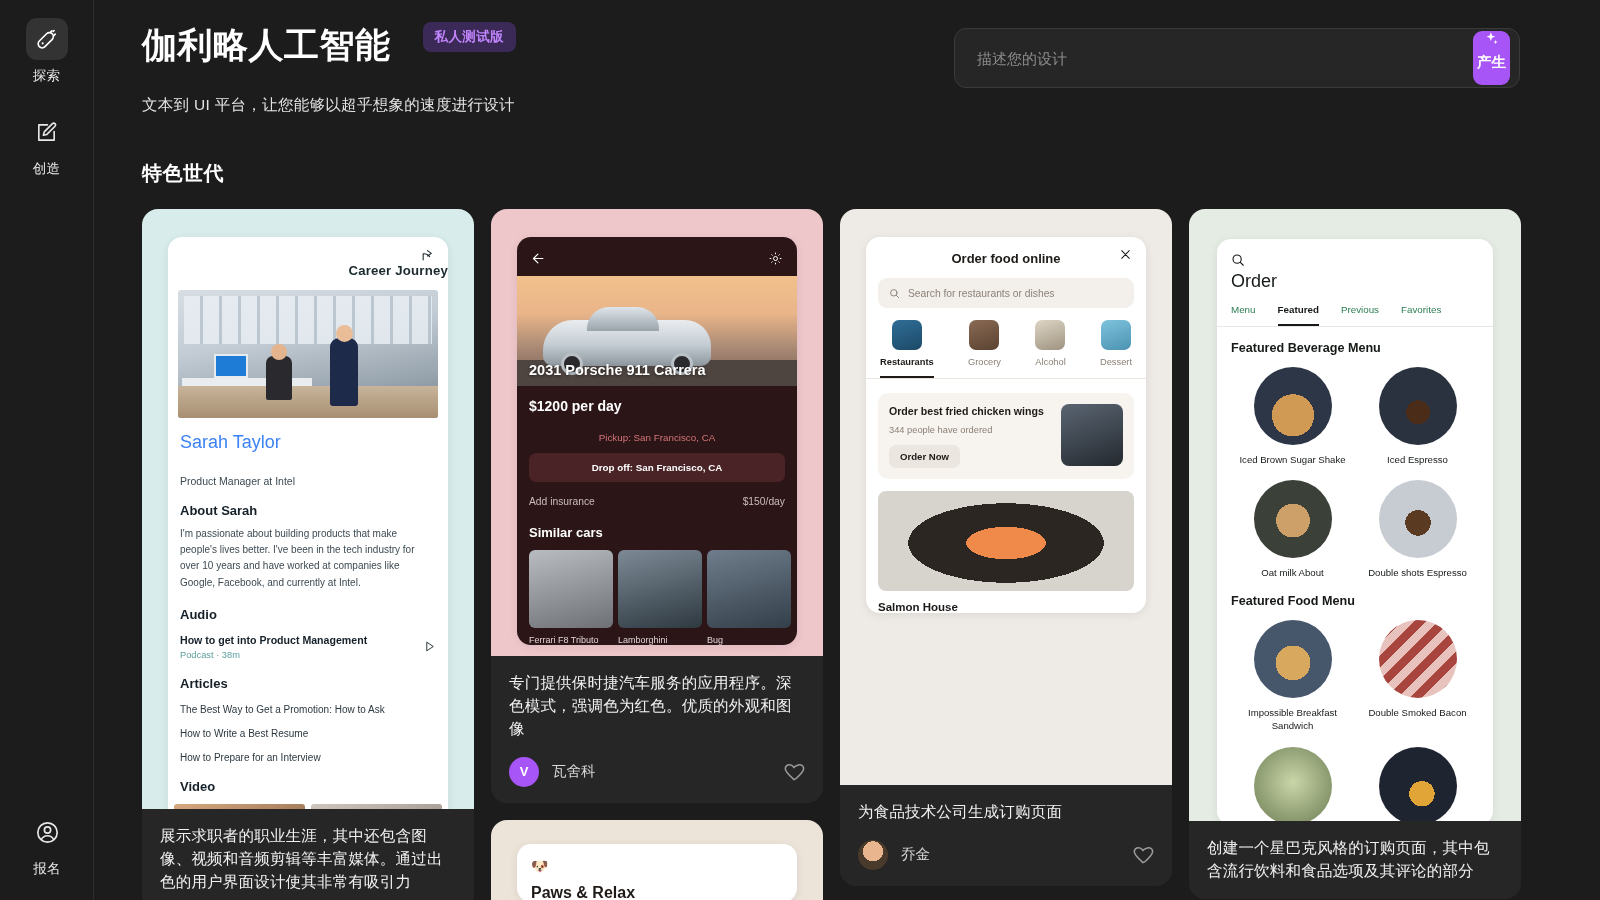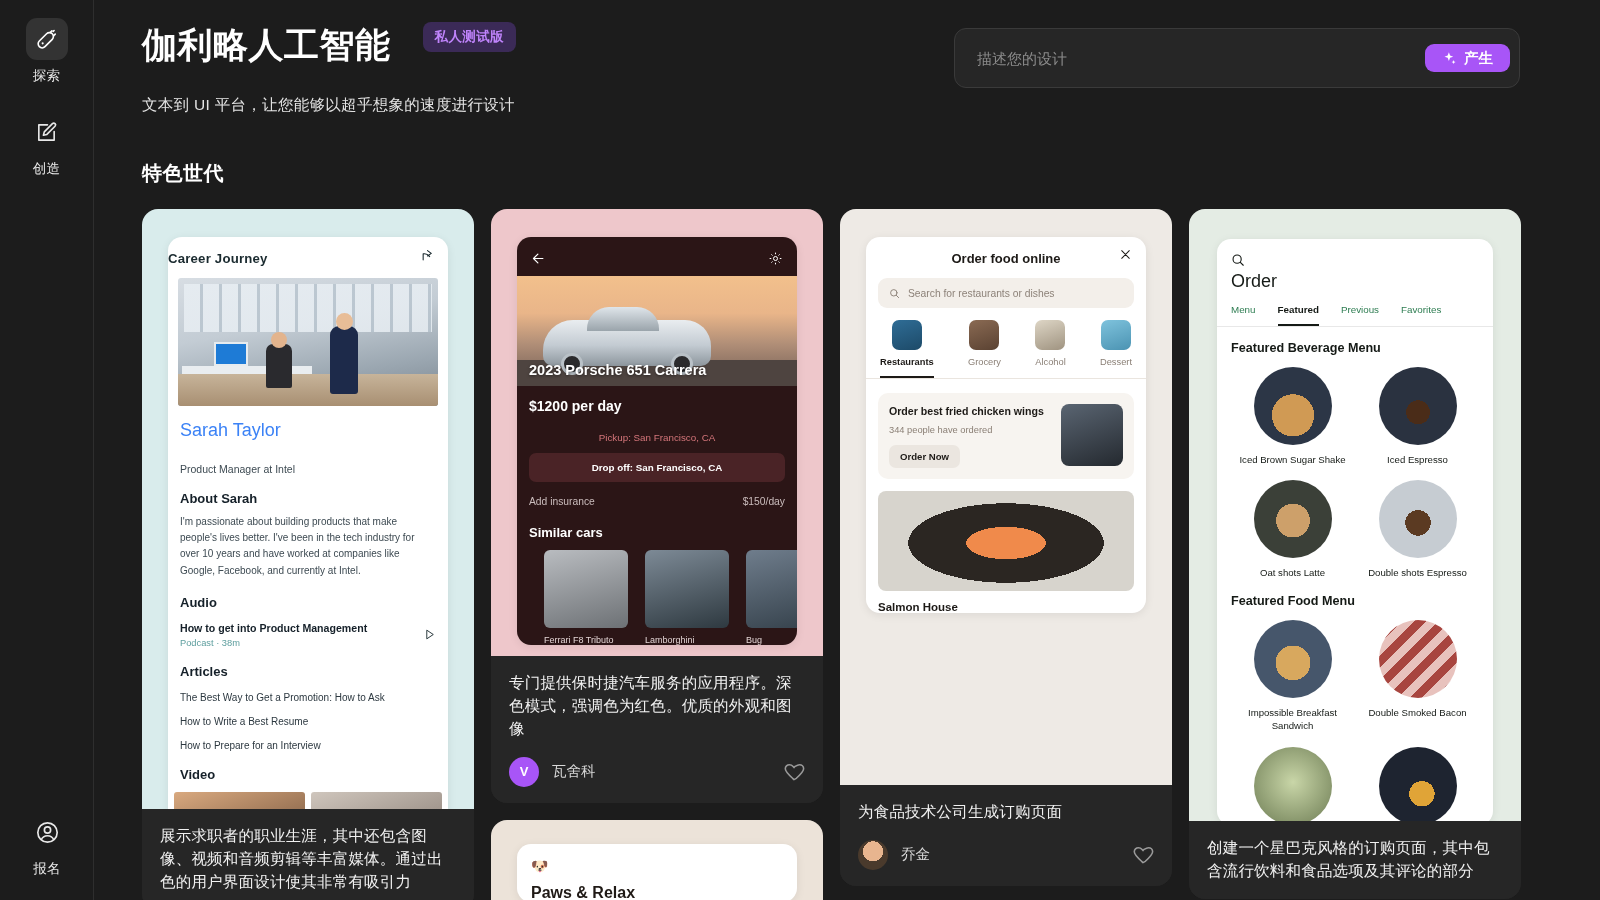--- a/index.html
+++ b/index.html
@@ -46,23 +46,23 @@
   .search-box {
     width:566px; height:60px; background:#262626; border:1px solid #3a3a3a;
     border-radius:12px; display:flex; align-items:center; padding:0 9px 0 22px;
   }
   .search-input {
     flex:1; background:transparent; border:none; outline:none;
     color:#fff; font-size:15px; font-family:inherit;
   }
   .search-input::placeholder { color:#8b8b8b; }
   .gen-btn {
-    height:28px; background:#a855f7; border:none; border-radius:9px;
+    height:54px; background:#a855f7; border:none; border-radius:9px;
     color:#fff; font-size:14.5px; font-weight:600; font-family:inherit;
-    padding:0 17px; display:flex; align-items:center; gap:7px; cursor:pointer;
+    padding:0 4px; display:flex; align-items:center; gap:7px; cursor:pointer;flex-direction:column;
   }
 
   .section-title { padding:0 48px; margin-top:44px; font-size:20px; font-weight:700; letter-spacing:.5px; }
 
   
   .grid {
     margin-top:22px; padding:0 48px 0 48px;
     display:grid; grid-template-columns:repeat(4,332px); gap:17px;
     align-items:start;
   }
@@ -80,21 +80,21 @@
     width:30px; height:30px; border-radius:50%; display:flex;
     align-items:center; justify-content:center; font-size:13px; font-weight:700; color:#fff;
     overflow:hidden; flex:0 0 auto;
   }
   .author-name { margin-left:13px; font-size:14.5px; color:#d8d8d8; }
   .heart { margin-left:auto; }
 
   
   .c1 .card-stage { background:#d9ecec; height:600px; }
   .c1 .phone { padding:0; }
-  .cj-head { text-align:left; padding:14px 0 12px 0; position:relative; }
+  .cj-head { text-align:right; padding:26px 0 12px 0; position:relative; }
   .cj-title { font-size:13.2px; font-weight:700; color:#1a2a2f; letter-spacing:.2px; }
   .cj-share { position:absolute; right:14px; top:12px; }
   .cj-hero {
     height:128px; margin:0 10px; border-radius:3px; position:relative; overflow:hidden;
     background:linear-gradient(170deg,#d7dde3 0%,#c3ccd4 38%,#9aa6b0 72%,#79848e 100%);
   }
   .cj-hero .win {
     position:absolute; top:6px; left:6px; right:6px; height:48px;
     background:repeating-linear-gradient(90deg,#e8eef3 0 16px,#b9c5cf 16px 19px);
     opacity:.85;
@@ -157,21 +157,21 @@
   .po-car .w { position:absolute; bottom:-9px; width:22px; height:22px; border-radius:50%;
     background:#2a2a2c; border:3px solid #b9c1c7; }
   .po-car .w1{ left:18px; } .po-car .w2{ right:18px; }
   .po-name { position:absolute; bottom:8px; left:12px; font-size:14.5px; font-weight:700; color:#fff; text-shadow:0 1px 3px rgba(0,0,0,.5); }
   .po-body { padding:12px 12px 0 12px; }
   .po-price { font-size:14px; font-weight:700; color:#fff; }
   .po-pick { font-size:9.8px; color:#d4757a; text-align:center; margin-top:18px; }
   .po-drop { margin-top:10px; background:#4a2326; border-radius:7px; text-align:center; padding:9px 0; font-size:9.8px; font-weight:700; color:#fff; }
   .po-ins { display:flex; justify-content:space-between; margin-top:14px; font-size:10.3px; color:#cbbdbd; }
   .po-sim { font-size:13px; font-weight:700; color:#fff; margin-top:18px; }
-  .po-row { display:flex; gap:17px; margin-top:10px;margin-left:15px; }
+  .po-row { display:flex; gap:5px; margin-top:10px; }
   .po-th { flex:0 0 84px; }
   .po-th .img { height:78px; border-radius:6px; }
   .po-th .lb { font-size:9px; color:#e2d4d4; margin-top:7px; white-space:nowrap; overflow:hidden; }
 
   
   .c3 .card-stage { background:#eeeae5; height:576px; padding:28px 26px 0 26px; }
   .of-head { display:flex; align-items:center; justify-content:center; padding:14px 14px 12px 14px; position:relative; }
   .of-title { font-size:13px; font-weight:700; color:#1d1a17; }
   .of-x { position:absolute; right:14px; top:11px; }
   .of-search { margin:0 12px; background:#f3efea; border-radius:9px; height:30px; display:flex; align-items:center; padding:0 11px; gap:8px; }
@@ -365,21 +365,21 @@
                   </svg>
                 </span>
               </div>
               <div class="po-hero">
                 <div class="sun"></div>
                   <div class="road"></div>
                 <div class="po-car">
                     <div class="w w1"></div>
                     <div class="w w2"></div>
                   </div>
-                <div class="po-name">2023 Porsche 651 Carrera</div>
+                <div class="po-name">2031 Porsche 911 Carrera</div>
               </div>
               <div class="po-body">
                 <div class="po-price">$1200 per day</div>
                 <div class="po-pick">Pickup: San Francisco, CA</div>
                 <div class="po-drop">Drop off: San Francisco, CA</div>
                 <div class="po-ins">
                   <span>Add insurance</span>
                   <span>$150/day</span>
                 </div>
                 <div class="po-sim">Similar cars</div>
@@ -522,21 +522,21 @@
                 <div class="sb-it">
                   <div class="circ" style="background:radial-gradient(circle at 50% 62%,#d09a54 0 34%,#2c3646 34% 100%)"></div>
                   <div class="nm">Iced Brown Sugar Shake</div>
                 </div>
                 <div class="sb-it">
                   <div class="circ" style="background:radial-gradient(circle at 50% 58%,#4a2c18 0 20%,#2a3240 20% 100%)"></div>
                   <div class="nm">Iced Espresso</div>
                 </div>
                 <div class="sb-it">
                   <div class="circ" style="background:radial-gradient(circle at 50% 52%,#cda06a 0 30%,#3b4038 30% 100%)"></div>
-                  <div class="nm">Oat shots Latte</div>
+                  <div class="nm">Oat milk About</div>
                 </div>
                 <div class="sb-it">
                   <div class="circ" style="background:radial-gradient(circle at 50% 55%,#5b3a22 0 22%,#c6ccd2 22% 100%)"></div>
                   <div class="nm">Double shots Espresso</div>
                 </div>
               </div>
               <div class="sb-sec">Featured Food Menu</div>
               <div class="sb-grid">
                 <div class="sb-it">
                   <div class="circ" style="background:radial-gradient(circle at 50% 55%,#d8a85e 0 30%,#46566b 30% 100%)"></div>

